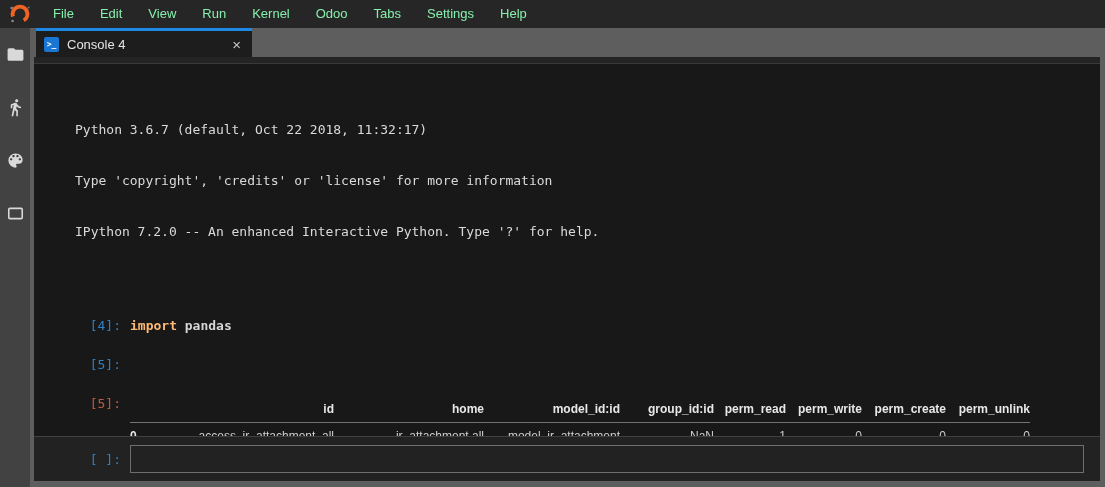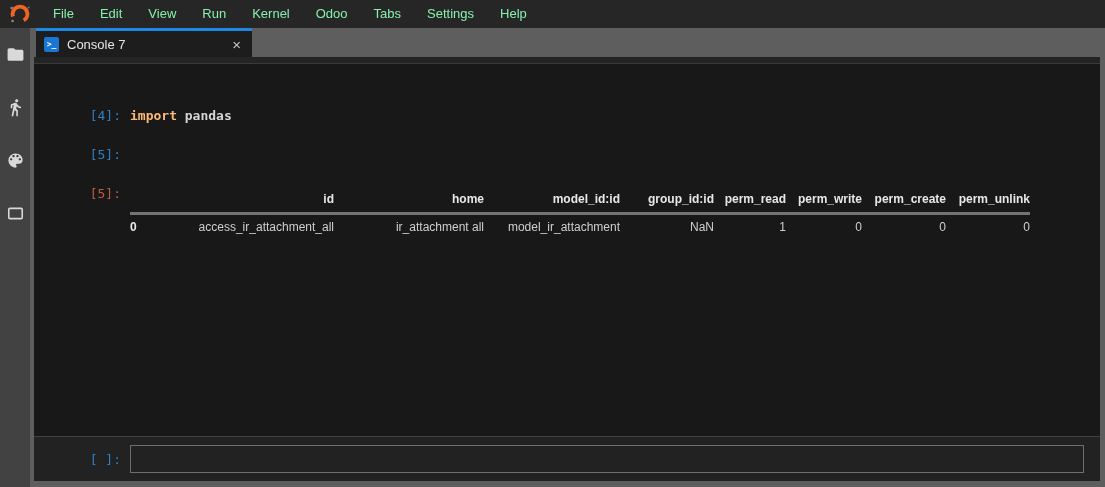--- a/index.html
+++ b/index.html
@@ -58,21 +58,21 @@
   .tok-str  { color:#c94f4f; }
   .tok-num  { color:#45a049; }
   .tok-plain{ color:#d6d6d6;font-weight:bold; }
   
   .df-wrap { padding-left:9px; padding-top:2px; }
   table.df {
     border-collapse:collapse; table-layout:fixed; width:900px;
     font-family:"Liberation Sans", sans-serif; font-size:12px; color:#cfcfcf;
   }
   table.df th { font-weight:bold; color:#e8e8e8; text-align:right; }
-  table.df thead th { padding:4px 0 6px 0; border-bottom:3px solid #737373; }
+  table.df thead th { padding:4px 0 6px 0; border-bottom:1px solid #737373; }
   table.df td { text-align:right; }
   table.df tbody th { text-align:left; }
   table.df tbody tr { height:26px; }
   table.df tbody tr:nth-child(even) { background:#262626; }
   
   .input-area {
     flex:none; height:45px; background:#222222; border-top:1px solid #404040;
     display:flex; align-items:center; font-family:"DejaVu Sans Mono", monospace; font-size:13px;
   }
   .input-box {
@@ -132,30 +132,35 @@
             <rect x="3.5" y="5.5" width="17" height="13" rx="1.5" fill="none" stroke="#d9d9d9" stroke-width="2"></rect>
           </svg>
       </div>
     </div>
 
     <div class="main">
 
       <div class="tabbar">
         <div class="tab">
           <span class="tab-icon">&gt;_</span>
-          <span class="tab-title">Console 7</span>
+          <span class="tab-title">Console 4</span>
           <span class="tab-close">×</span>
         </div>
       </div>
 
       <div class="panel">
         <div class="panel-toolbar"></div>
 
         <div class="scroll">
 
+          <div class="banner">
+            <div>Python 3.6.7 (default, Oct 22 2018, 11:32:17)</div>
+            <div>Type 'copyright', 'credits' or 'license' for more information</div>
+            <div>IPython 7.2.0 -- An enhanced Interactive Python. Type '?' for help.</div>
+          </div>
 
           <div class="cell cell-4">
             <span class="prompt">[4]:</span>
             <span class="code"><span class="tok-kw">import</span><span class="tok-plain"> pandas</span></span>
           </div>
 
           <div class="cell cell-5">
             <span class="prompt">[5]:</span>
           </div>
 

